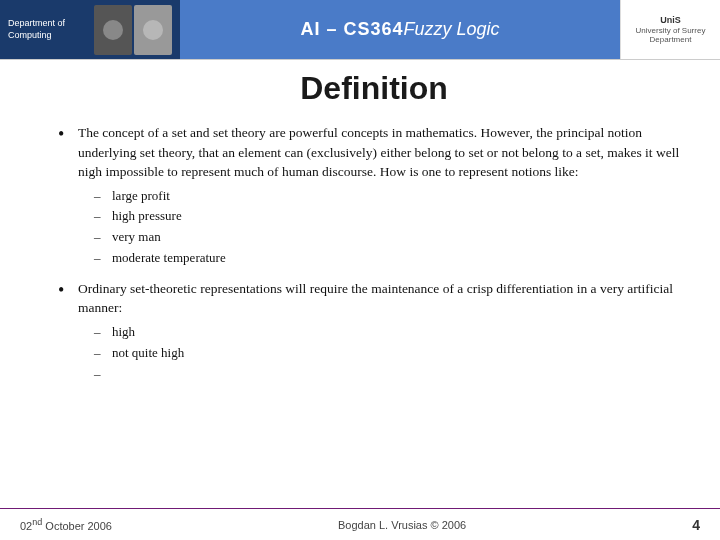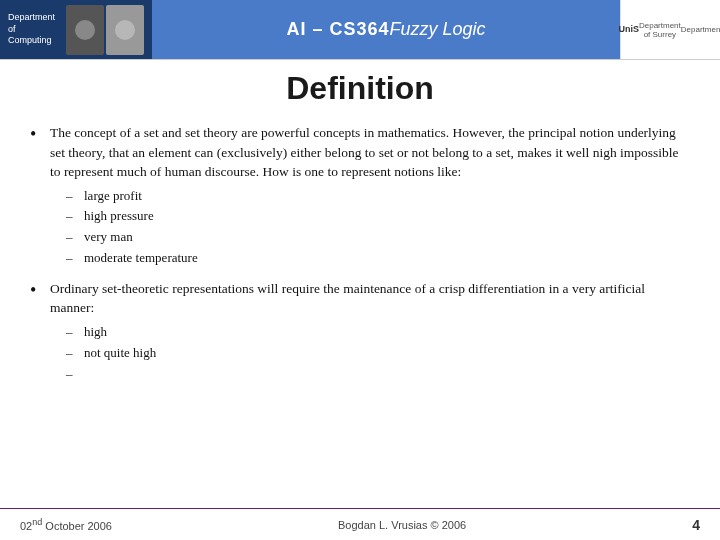--- a/index.html
+++ b/index.html
@@ -15,21 +15,21 @@
 
     
     .header {
       display: flex;
       align-items: stretch;
       height: 60px;
       border-bottom: 1px solid #ccc;
     }
 
     .header-left {
-      width: 152px;
+      width: 180px;
       background: #1a3a6b;
       display: flex;
       align-items: center;
       padding: 4px 8px;
       gap: 6px;
     }
 
     .dept-logo-area {
       display: flex;
       flex-direction: column;
@@ -83,21 +83,21 @@
       color: #ffffff;
       font-size: 18px;
       font-family: Arial, sans-serif;
       font-style: italic;
     }
 
     .header-right {
       width: 100px;
       background: #ffffff;
       display: flex;
-      flex-direction: row;
+      flex-direction: column;
       align-items: center;
       justify-content: center;
       border-left: 1px solid #ddd;
       padding: 4px;
     }
 
     .uni-logo-top {
       font-size: 9px;
       font-family: Arial, sans-serif;
       color: #333;
@@ -108,20 +108,21 @@
     .uni-text {
       font-size: 8px;
       color: #555;
       text-align: center;
       font-family: Arial, sans-serif;
     }
 
     
     .main-content {
       padding: 10px 30px 10px 30px;
+      margin-left: 28px;
     }
 
     .page-title {
       text-align: center;
       font-size: 32px;
       font-weight: bold;
       color: #1a1a1a;
       margin-bottom: 16px;
       font-family: Arial, sans-serif;
     }
@@ -244,21 +245,21 @@
     </div>
   </div>
   <div class="header-center">
     <span class="course-title">AI – CS364</span>
     <span class="course-subtitle">Fuzzy Logic</span>
   </div>
   <div class="header-right">
     <div class="uni-logo-top">
       <strong>UniS</strong>
     </div>
-    <div class="uni-text">Department of Surrey</div>
+    <div class="uni-text">University of Surrey</div>
     <div class="uni-text">Department</div>
   </div>
 </div>
 
 <div class="main-content">
 
   <div class="page-title">Definition</div>
 
   <div class="bullet-section">
     <div class="bullet-item">

